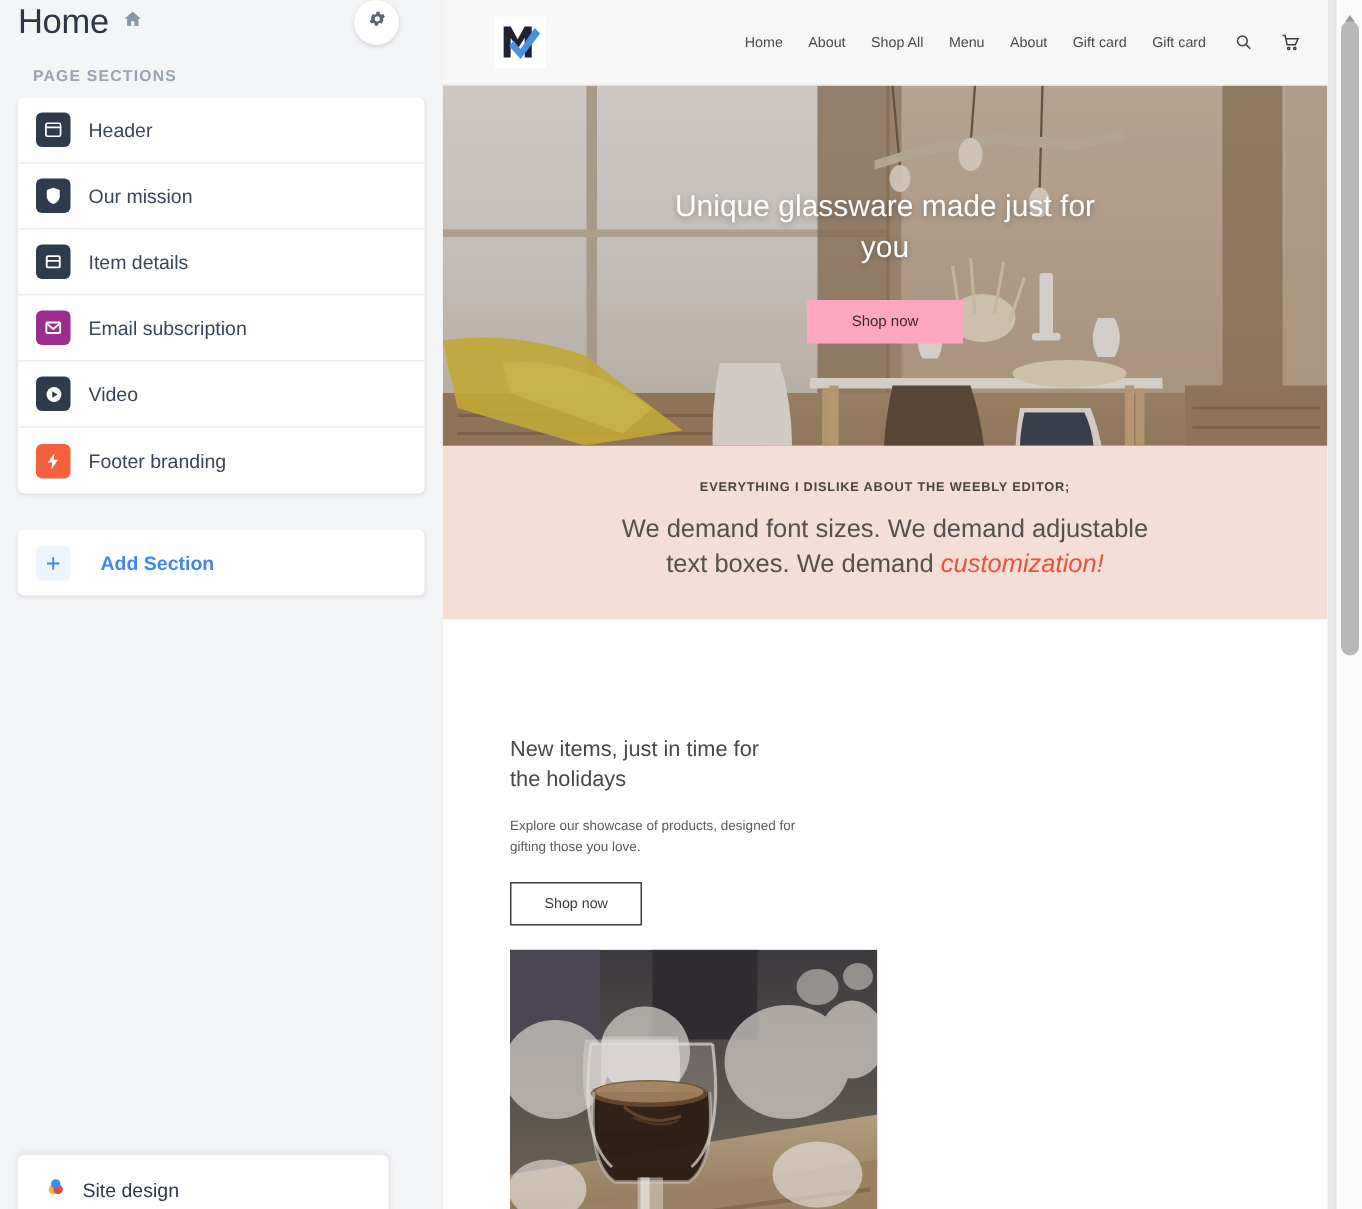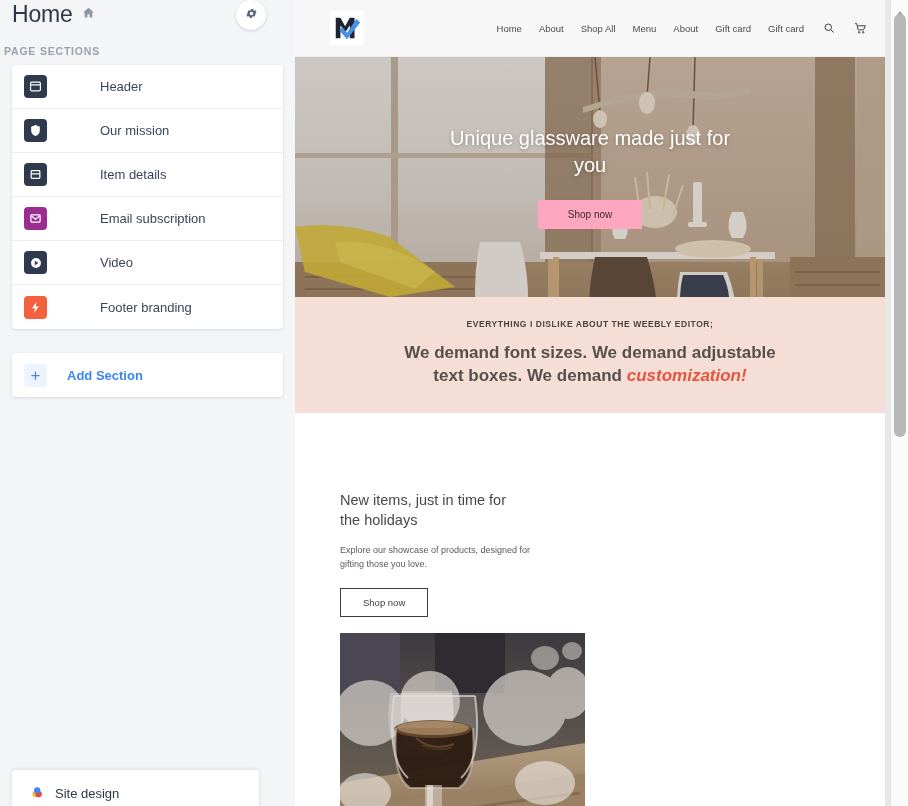--- a/index.html
+++ b/index.html
@@ -44,36 +44,35 @@
     background: #ffffff;
     box-shadow: 0 1px 3px rgba(20,30,50,0.18);
     display: flex; align-items: center; justify-content: center;
     cursor: pointer;
   }
   .sb-sectionlabel {
     font-size: 10.5px;
     letter-spacing: 0.8px;
     color: #9aa3b0;
     font-weight: 700;
-    padding: 11px 0 8px 4px;
+    padding: 11px 0 8px 22px;
   }
   .card {
     margin: 0 12px;
     background: #ffffff;
     border-radius: 4px;
     box-shadow: 0 1px 3px rgba(20,30,50,0.13);
     overflow: hidden;
   }
   .sec-item {
     display: flex; align-items: center;
     height: 44px;
     padding: 0 0 0 12px;
     border-bottom: 1px solid #ededf0;
     cursor: pointer;
-    gap: 41px;
   }
   .sec-item:last-child { border-bottom: none; }
   .sec-ic {
     width: 23px; height: 23px;
     border-radius: 4px;
     display: flex; align-items: center; justify-content: center;
     flex: 0 0 23px;
   }
   .sec-label {
     font-size: 13px;
@@ -191,21 +190,21 @@
     background: #f5ded6;
     padding: 22px 20px 26px 20px;
     text-align: center;
   }
   .quote-kicker {
     font-size: 8.5px; font-weight: 700; letter-spacing: 0.55px;
     color: #4a4440; margin-bottom: 13px;
   }
   .quote-main {
     font-size: 17px; color: #55504c; line-height: 1.33;
-    font-weight: 700;
+    font-weight: 400;
   }
   .quote-em { color: #e8533f; font-style: italic; }
 
   
   .showcase {
     display: flex;
     padding: 28px 32px 30px 45px;
     gap: 16px;
     background: #fff;
     align-items: flex-start;

